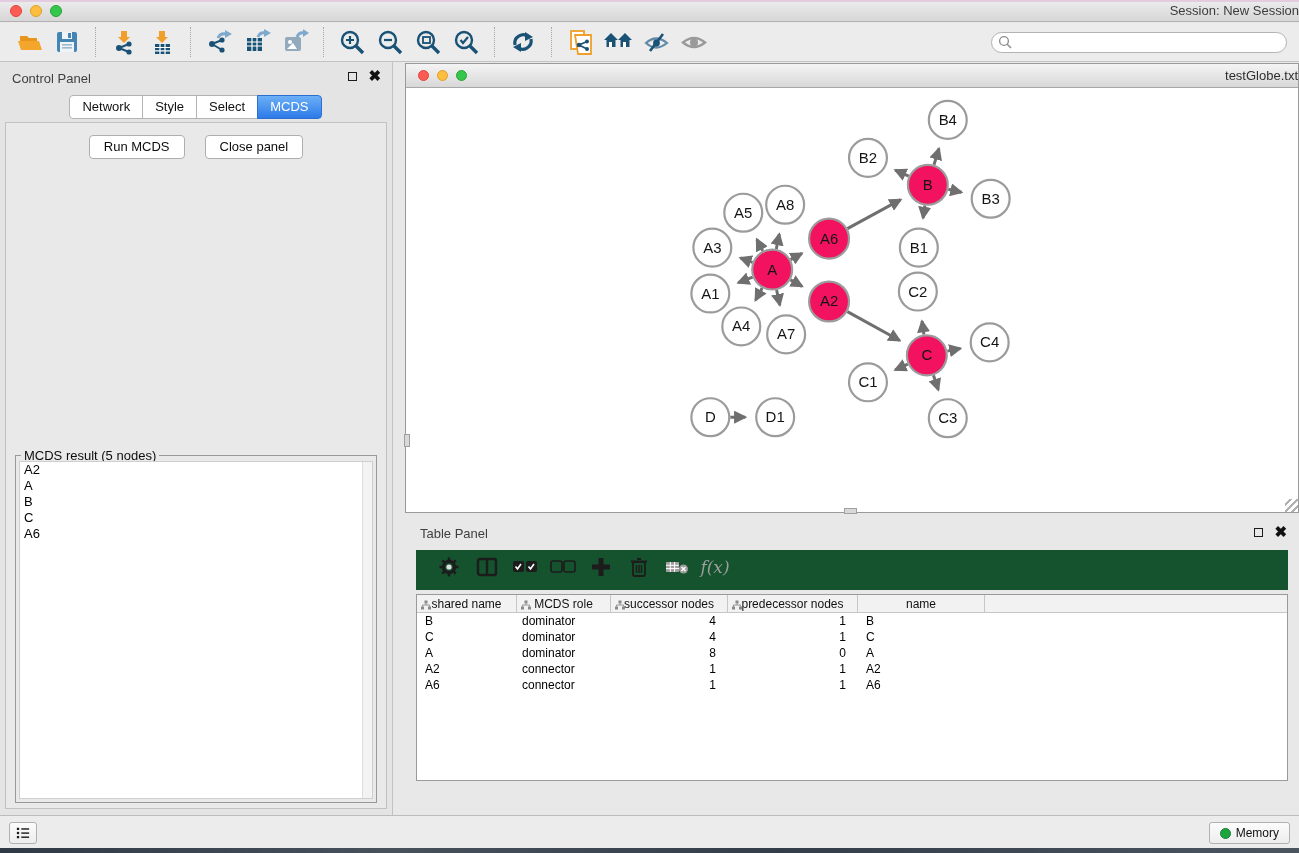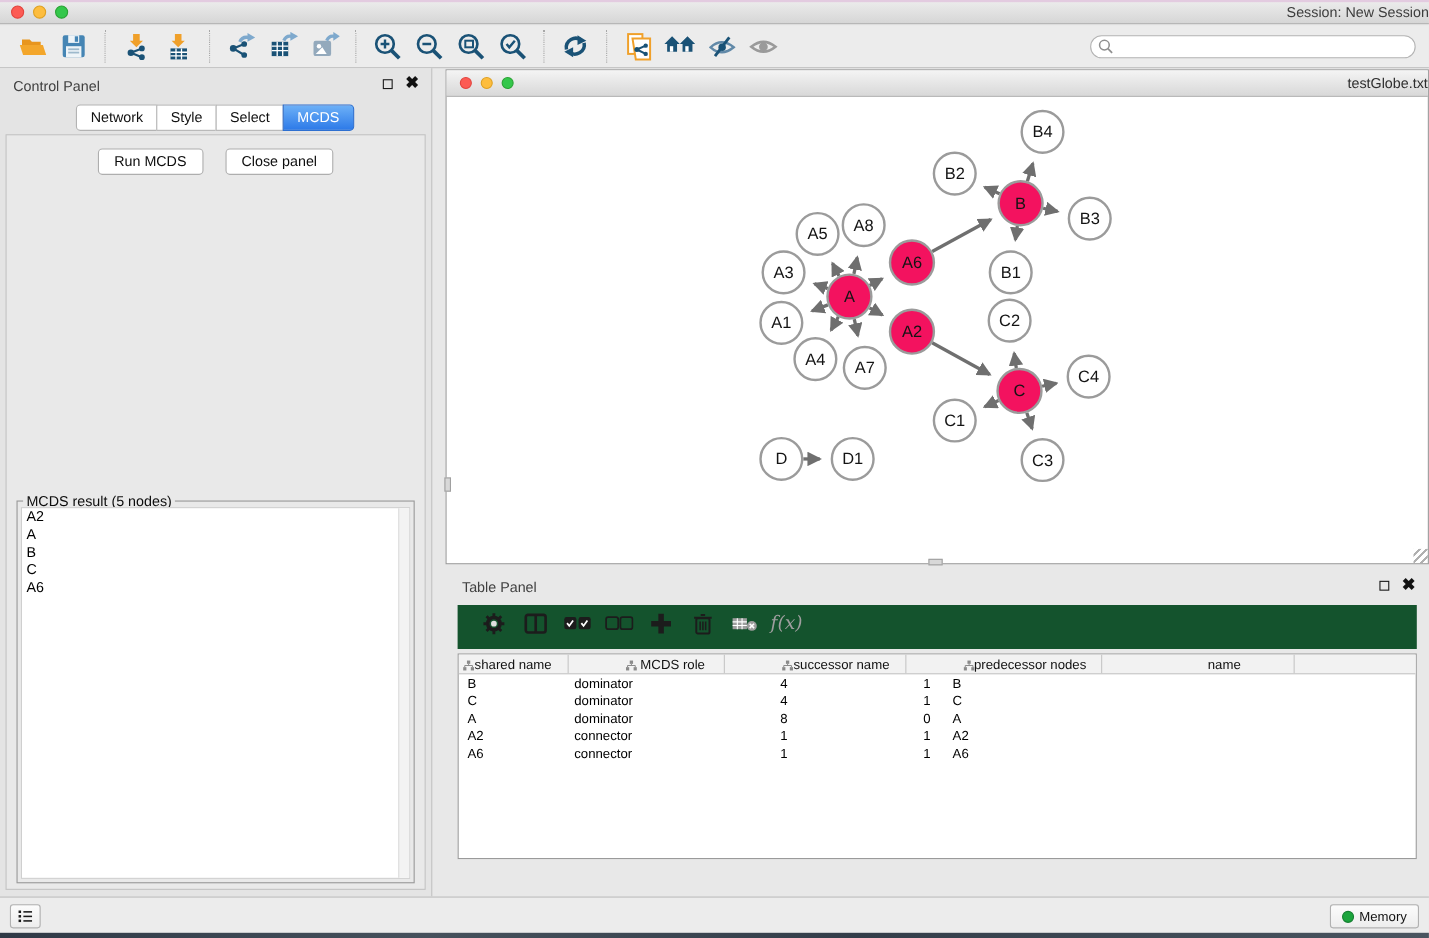--- a/index.html
+++ b/index.html
@@ -76,21 +76,21 @@
   #table-panel { position:absolute; left:405px; top:516px; width:894px; height:299px; background:#e8e8e8; }
   #table-panel .panel-title { left:15px; top:10px; }
   #table-panel .panel-icons { right:12px; top:11px; }
   #tp-toolbar { position:absolute; left:11px; right:11px; top:34px; height:40px; background:#14532d;
     display:flex; align-items:flex-start; padding-left:14px; }
   .tpbtn { width:38px; height:34px; display:flex; align-items:center; justify-content:center;
     background:none; border:none; padding:0; }
   .fx { font-family:"DejaVu Serif", serif; font-style:italic; font-size:17px; color:#9e9e9e; }
   #node-table { position:absolute; left:11px; right:11px; top:78px; bottom:34px;
     background:#fff; border:1px solid #9a9a9a; overflow:hidden; }
-  #thead { display:flex; height:18px; background:#f2f2f2; border-bottom:1px solid #c6c6c6;gap:48px; }
+  #thead { display:flex; height:18px; background:#f2f2f2; border-bottom:1px solid #c6c6c6; }
   .th { position:relative; border-right:1px solid #c6c6c6; font-size:12px; color:#111;
     display:flex; align-items:center; justify-content:center; }
   .th .hicon { position:absolute; left:4px; top:4px; }
   .tr { display:flex; height:16px; }
   .td { font-size:12px; color:#000; line-height:16px; white-space:nowrap; overflow:hidden; }
   .td.l8 { padding-left:8px; } .td.l4 { padding-left:5px; }
   .td.num { text-align:right; padding-right:12px; }
   #tp-tabs { position:absolute; left:0; right:0; bottom:8px; display:flex; justify-content:center; }
   
   #status-bar { position:absolute; left:0; top:815px; width:100%; height:33px;
@@ -492,21 +492,21 @@
             </svg></span>
           <span>MCDS role</span>
         </div>
         <div class="th" style="width: 117px;">
           <span class="hicon"><svg width="10" height="10" viewBox="0 0 10 10">
               <rect x="3.5" y="0.5" width="3" height="3" fill="#8a8a8a"></rect>
               <rect x="0" y="6.5" width="3" height="3" fill="#8a8a8a"></rect>
               <rect x="7" y="6.5" width="3" height="3" fill="#8a8a8a"></rect>
               <path d="M5 3.5 V5 M1.5 6.5 V5 H8.5 V6.5" stroke="#8a8a8a" stroke-width="0.9" fill="none"></path>
             </svg></span>
-          <span>successor name</span>
+          <span>successor nodes</span>
         </div>
         <div class="th" style="width: 130px;">
           <span class="hicon"><svg width="10" height="10" viewBox="0 0 10 10">
               <rect x="3.5" y="0.5" width="3" height="3" fill="#8a8a8a"></rect>
               <rect x="0" y="6.5" width="3" height="3" fill="#8a8a8a"></rect>
               <rect x="7" y="6.5" width="3" height="3" fill="#8a8a8a"></rect>
               <path d="M5 3.5 V5 M1.5 6.5 V5 H8.5 V6.5" stroke="#8a8a8a" stroke-width="0.9" fill="none"></path>
             </svg></span>
           <span>predecessor nodes</span>
         </div>

